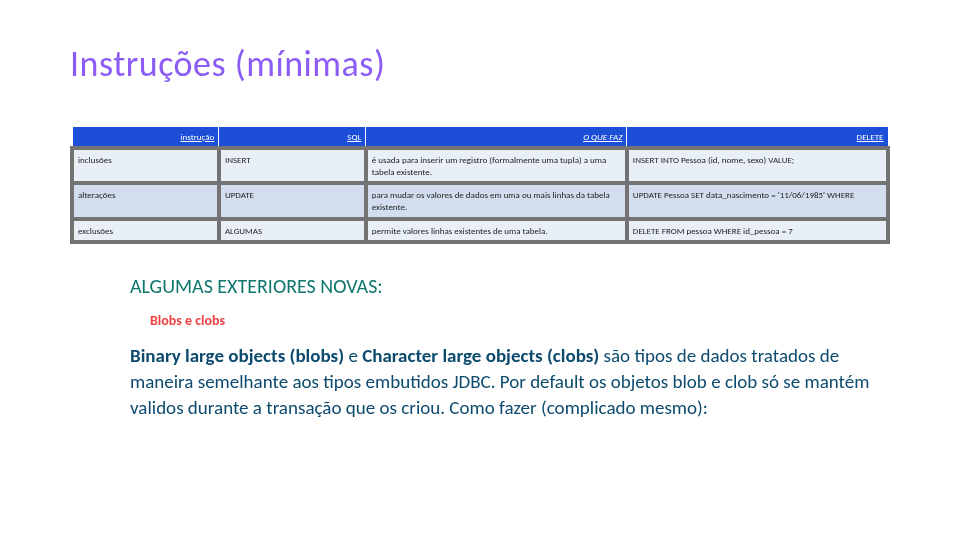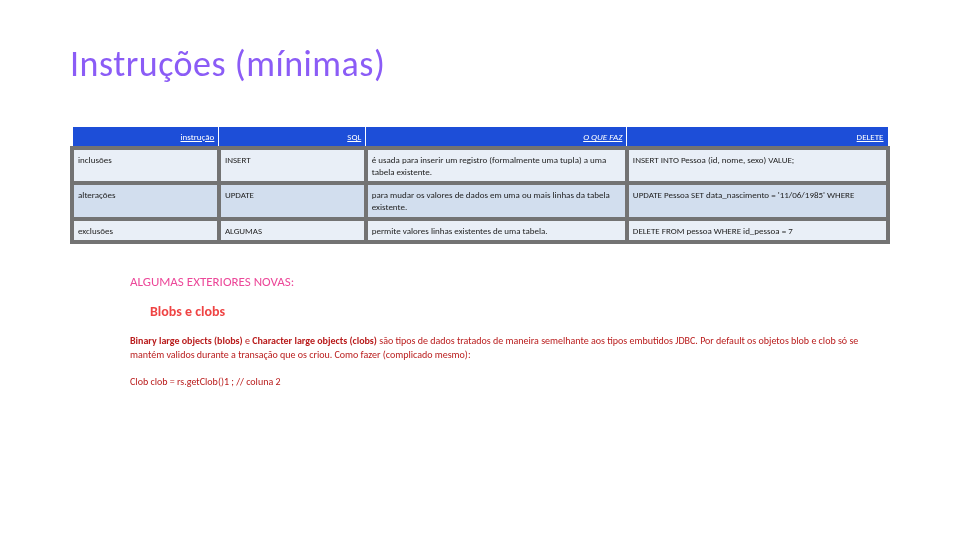--- a/index.html
+++ b/index.html
@@ -48,37 +48,37 @@
   }
   table.sql-table tbody tr:nth-child(even) td {
     background: #d2deee;
   }
   .col1 { width: 18%; }
   .col2 { width: 18%; }
   .col3 { width: 32%; font-style: italic; }
   .col4 { width: 32%; }
 
   .sub1 {
-    font-size: 13px;
+    font-size: 20px;
     font-weight: 400;
     margin: 0 0 14px 60px;
-    color: #ec4899;
+    color: #0f766e;
   }
   .sub2 {
     font-size: 14px;
     font-weight: 700;
     margin: 0 0 14px 80px;
     color: #ef4444;
   }
   .body-text {
-    font-size: 10px;
+    font-size: 19px;
     line-height: 1.35;
     margin: 12px 0 0 60px;
     max-width: 780px;
-    color: #b91c1c;
+    color: #0c4a6e;
   }
   .b { font-weight: 700; }
 </style>
 </head>
 <body>
 
 <div class="slide">
 
   <h1 class="title">Instruções (mínimas)</h1>
 
@@ -112,16 +112,15 @@
       </tr>
     </tbody>
   </table>
 
   <p class="sub1">ALGUMAS EXTERIORES NOVAS:</p>
   <p class="sub2">Blobs e clobs</p>
 
   <p class="body-text">
     <span class="b">Binary large objects (blobs)</span><span> e </span><span class="b">Character large objects (clobs)</span><span> são tipos de dados tratados de maneira semelhante aos tipos embutidos JDBC. Por default os objetos blob e clob só se mantém validos durante a transação que os criou.   Como fazer (complicado mesmo):</span><br>
     <br>
-    <span>Clob clob = rs.getClob()1 ;  // coluna 2</span>
   </p>
 
 </div>
 
 </body></html>

